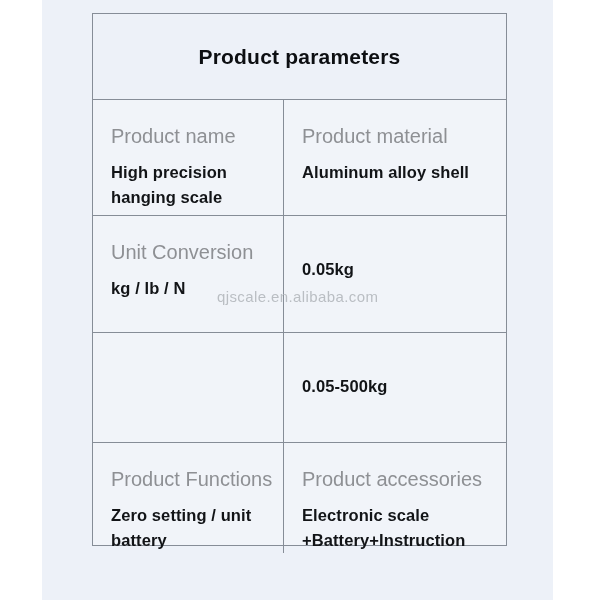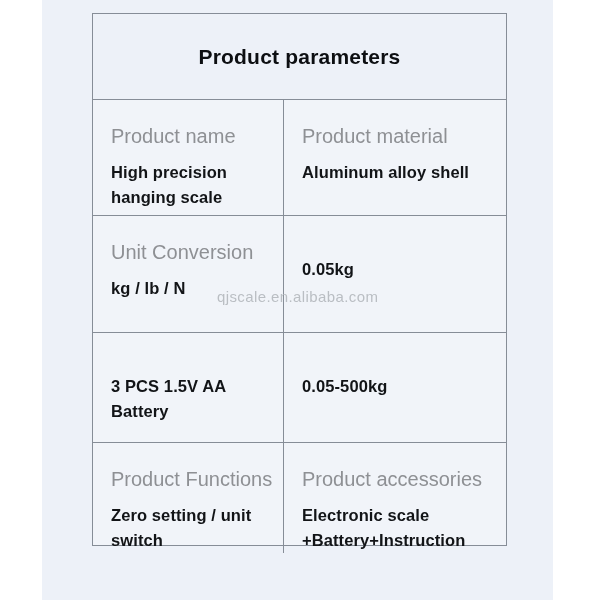--- a/index.html
+++ b/index.html
@@ -67,29 +67,28 @@
 
     <div class="cell col1">
       <span class="param-label">Unit Conversion</span>
       <span class="param-value">kg / lb / N</span>
     </div>
     <div class="cell col2">
       <span class="param-value">0.05kg</span>
     </div>
 
     <div class="cell col1">
-      <span class="param-value">3 PCS 1.5V AA Battery</span>
     </div>
     <div class="cell col2">
       <span class="param-value">0.05-500kg</span>
     </div>
 
     <div class="cell col1">
       <span class="param-label">Product Functions</span>
-      <span class="param-value">Zero setting / unit switch</span>
+      <span class="param-value">Zero setting / unit battery</span>
     </div>
     <div class="cell col2">
       <span class="param-label">Product accessories</span>
       <span class="param-value">Electronic scale +Battery+Instruction</span>
     </div>
 
   </div>
 
   <div class="watermark">qjscale.en.alibaba.com</div>
 </div>

